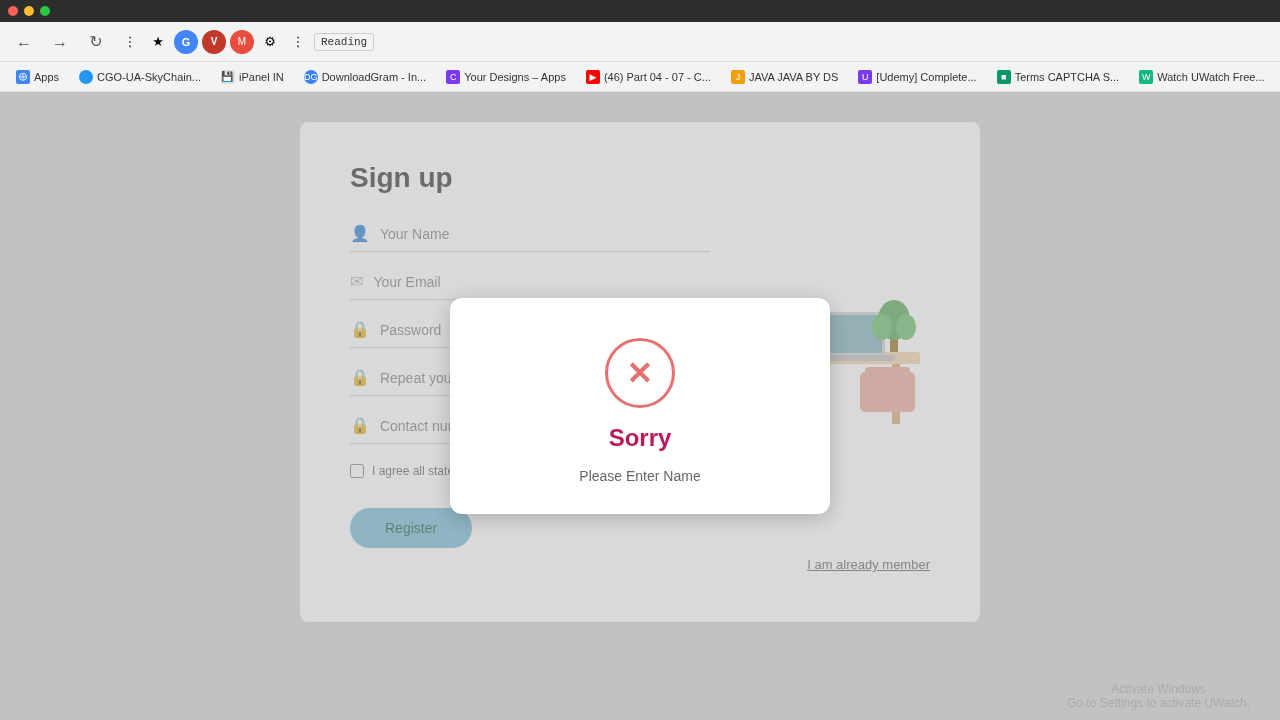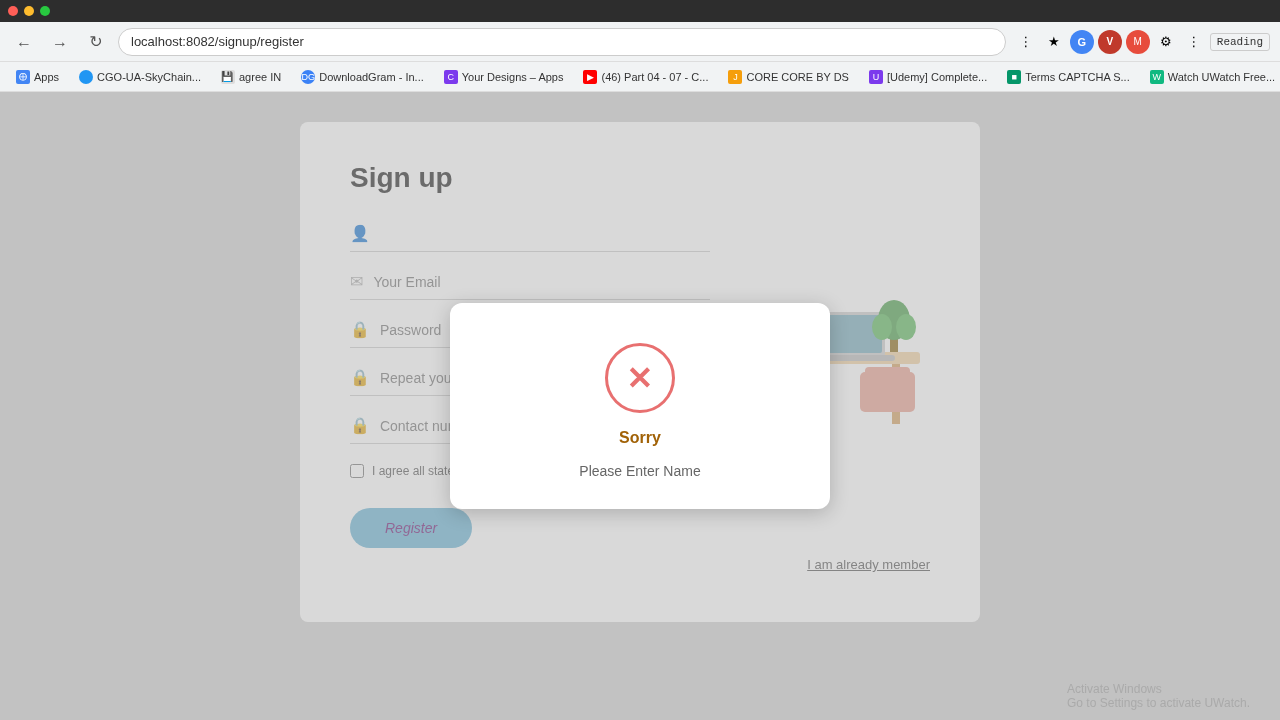--- a/index.html
+++ b/index.html
@@ -32,40 +32,40 @@
 
     .form-field { display: flex; align-items: center; border-bottom: 1px solid #ccc; margin-bottom: 20px; padding-bottom: 8px; gap: 10px; }
     .field-icon { color: #aaa; font-size: 16px; }
     .field-input { border: none; outline: none; font-size: 14px; color: #aaa; background: transparent; flex: 1; }
 
     .terms-row { display: flex; align-items: center; gap: 8px; margin-bottom: 30px; }
     .terms-checkbox { width: 14px; height: 14px; }
     .terms-text { font-size: 12px; color: #555; }
     .terms-link { color: #4a90d9; text-decoration: underline; cursor: pointer; }
 
-    .register-btn { background: #6ab4d4; color: #701a75; border: none; border-radius: 25px; padding: 12px 35px; font-size: 14px; cursor: pointer; font-style: italic; }
+    .register-btn { background: #6ab4d4; color: #14532d; border: none; border-radius: 25px; padding: 12px 35px; font-size: 14px; cursor: pointer; }
 
     .already-member { position: absolute; bottom: 50px; right: 50px; font-size: 13px; color: #555; text-decoration: underline; cursor: pointer; }
 
     .illustration { width: 200px; display: flex; align-items: flex-start; justify-content: flex-end; padding-top: 10px; }
 
     
     .overlay { position: absolute; top: 0; left: 0; right: 0; bottom: 0; background: rgba(180,180,180,0.5); display: flex; align-items: center; justify-content: center; }
 
     
     .modal { background: white; border-radius: 12px; width: 380px; padding: 40px 30px 30px; display: flex; flex-direction: column; align-items: center; gap: 16px; box-shadow: 0 4px 20px rgba(0,0,0,0.2); }
     .modal-error-icon { width: 70px; height: 70px; border-radius: 50%; border: 3px solid #e87070; display: flex; align-items: center; justify-content: center; }
     .modal-x { color: #e87070; font-size: 32px; font-weight: bold; }
-    .modal-title { font-size: 16px; font-weight: bold; color: #a16207; }
+    .modal-title { font-size: 24px; font-weight: bold; color: #be185d; }
     .modal-message { font-size: 14px; color: #666; text-align: center; }
     .modal-footer { width: 100%; display: flex; justify-content: flex-end; margin-top: 10px; }
     .modal-ok-btn { background: #6ab4d4; color: white; border: none; border-radius: 6px; padding: 10px 28px; font-size: 14px; cursor: pointer; }
 
     
-    .watermark { position: absolute; bottom: 10px; right: 30px; font-size: 12px; color: #aaa; text-align: left; margin-left: 14px; }
+    .watermark { position: absolute; bottom: 10px; right: 30px; font-size: 12px; color: #aaa; text-align: center; margin-left: 14px; }
 
     
     .fav-apps { background: #4285f4; color: white; font-size: 8px; border-radius: 2px; }
     .fav-cgo { background: #2196F3; color: white; }
     .fav-dlgram { background: #3b82f6; color: white; }
     .fav-canva { background: #7c3aed; color: white; }
     .fav-yt { background: #ff0000; color: white; }
     .fav-java { background: #f59e0b; color: white; }
     .fav-udemy { background: #7c3aed; color: white; }
     .fav-captcha { background: #059669; color: white; }
@@ -80,23 +80,20 @@
       <div class="browser-dot dot-red"></div>
       <div class="browser-dot dot-yellow"></div>
       <div class="browser-dot dot-green"></div>
     </div>
   </div>
 
   <div class="browser-toolbar">
     <button class="nav-btn">←</button>
     <button class="nav-btn">→</button>
     <button class="nav-btn">↻</button>
-    <div class="address-bar">
-      <span>localhost:8082/signup/register</span>
-    </div>
     <div class="toolbar-icons">
       <div class="toolbar-icon">⋮</div>
       <div class="toolbar-icon">★</div>
       <div class="toolbar-icon" style="background:#4285f4;color:white;font-weight:bold;font-size:11px;">G</div>
       <div class="toolbar-icon" style="background:#c0392b;color:white;font-size:10px;font-weight:bold;">V</div>
       <div class="toolbar-icon" style="background:#e74c3c;color:white;font-size:10px;">M</div>
       <div class="toolbar-icon">⚙</div>
       <div class="toolbar-icon">⋮</div>
       <span style="font-size:11px;color:#333;border:1px solid #ccc;padding:2px 6px;border-radius:3px;font-family:Liberation Mono, monospace;">Reading</span>
     </div>
@@ -106,37 +103,37 @@
     <div class="bookmark-item">
       <div class="bookmark-favicon fav-apps">⨁</div>
       <span>Apps</span>
     </div>
     <div class="bookmark-item">
       <div class="bookmark-favicon fav-cgo" style="background:#2196F3;border-radius:50%;"></div>
       <span>CGO-UA-SkyChain...</span>
     </div>
     <div class="bookmark-item">
       <div class="bookmark-favicon" style="background:#ddd;border-radius:2px;">💾</div>
-      <span>agree IN</span>
+      <span>iPanel IN</span>
     </div>
     <div class="bookmark-item">
       <div class="bookmark-favicon fav-dlgram" style="color:white;font-size:9px;border-radius:50%;">DG</div>
       <span>DownloadGram - In...</span>
     </div>
     <div class="bookmark-item">
       <div class="bookmark-favicon fav-canva" style="color:white;font-size:9px;">C</div>
       <span>Your Designs – Apps</span>
     </div>
     <div class="bookmark-item">
       <div class="bookmark-favicon fav-yt" style="color:white;font-size:9px;">▶</div>
       <span>(46) Part 04 - 07 - C...</span>
     </div>
     <div class="bookmark-item">
       <div class="bookmark-favicon fav-java" style="color:white;font-size:9px;">J</div>
-      <span>CORE CORE BY DS</span>
+      <span>JAVA JAVA BY DS</span>
     </div>
     <div class="bookmark-item">
       <div class="bookmark-favicon fav-udemy" style="color:white;font-size:9px;">U</div>
       <span>[Udemy] Complete...</span>
     </div>
     <div class="bookmark-item">
       <div class="bookmark-favicon fav-captcha" style="color:white;font-size:9px;">■</div>
       <span>Terms CAPTCHA S...</span>
     </div>
     <div class="bookmark-item">
@@ -149,20 +146,21 @@
 
 <div class="page-content">
 
   <div class="signup-card" style="position:relative;">
     <div class="signup-form">
       <h1 class="signup-title">Sign up</h1>
 
       
       <div class="form-field">
         <span class="field-icon">👤</span>
+        <input class="field-input" type="text" placeholder="Your Name" style="">
       </div>
 
       
       <div class="form-field">
         <span class="field-icon">✉</span>
         <input class="field-input" type="email" placeholder="Your Email" style="">
       </div>
 
       
       <div class="form-field">

